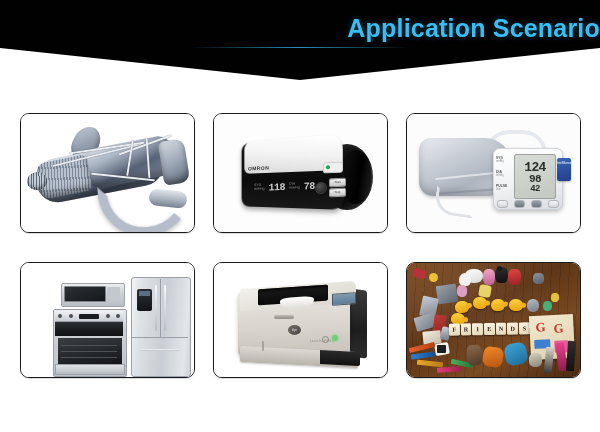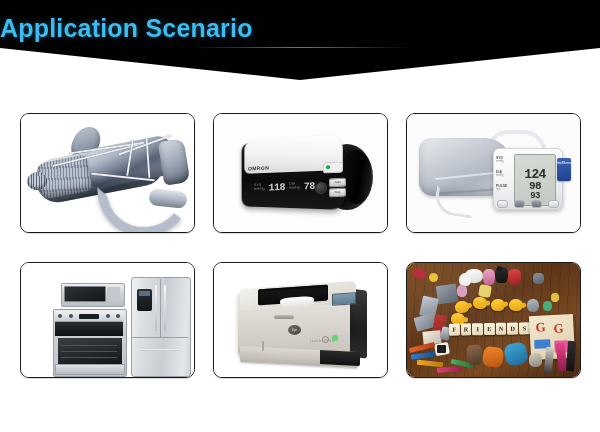--- a/index.html
+++ b/index.html
@@ -13,21 +13,21 @@
   
   .banner{
     position:absolute;left:0;top:0;width:600px;height:80px;
     background:#010101;
     clip-path:polygon(0 0,600px 0,600px 48px,300px 80px,0 48px);
     -webkit-clip-path:polygon(0 0,600px 0,600px 48px,300px 80px,0 48px);
     z-index:2;
   }
   .banner-title{
     position:absolute;left:0;top:14px;width:600px;
-    text-align:left;
+    text-align:right;
     font-size:25px;font-weight:bold;letter-spacing:.2px;
     color:#39bdf2;
     text-shadow:0 0 6px rgba(57,189,242,.35);
     z-index:3;
   }
   .banner-underline{
     position:absolute;left:190px;top:47px;width:220px;height:1px;
     background:linear-gradient(90deg,rgba(57,189,242,0) 0%,rgba(57,189,242,.75) 50%,rgba(57,189,242,0) 100%);
     z-index:3;
   }
@@ -206,21 +206,21 @@
     position:absolute;left:86px;top:34px;width:70px;height:62px;
     border-radius:7px;
     background:linear-gradient(170deg,#ffffff 0%,#f1f2f4 55%,#d9dce0 100%);
     box-shadow:0 2px 4px rgba(0,0,0,.25), inset 0 0 0 .7px #c6c9ce;
   }
   .bp-lcd{
     position:absolute;left:107px;top:40px;width:40px;height:42px;
     background:linear-gradient(165deg,#d7dbd6,#c3c8c2);
     border:.7px solid #9da29c;border-radius:2px;
     display:flex;flex-direction:column;justify-content:center;align-items:center;
-    gap:0px;padding-top:8px;
+    gap:0px;padding-top:1px;
   }
   .bp-lcd .v{
     font-family:"Liberation Mono",monospace;font-weight:bold;color:#2c2f2c;
     line-height:1;letter-spacing:-.6px;
   }
   .bp-lcd .v1{font-size:13px;}
   .bp-lcd .v2{font-size:11px;}
   .bp-lcd .v3{font-size:9px;}
   .bp-labels{position:absolute;left:89px;top:42px;width:17px;}
   .bp-lab{font-size:3.4px;font-weight:bold;color:#53565a;margin-bottom:7px;line-height:1.2;}
@@ -463,21 +463,21 @@
             <span>mmHg</span>
           </div>
           <div class="bp-lab">
             <b>PULSE</b>
             <span>/min</span>
           </div>
         </div>
         <div class="bp-lcd">
           <div class="v v1">124</div>
           <div class="v v2">98</div>
-          <div class="v v3">93</div>
+          <div class="v v3">42</div>
         </div>
         <div class="bp-blue">IntelliSense</div>
         <div class="bp-keys">
           <div class="bp-key"></div>
           <div class="bp-key dark"></div>
           <div class="bp-key dark"></div>
           <div class="bp-key"></div>
         </div>
       </div>
     </div>

